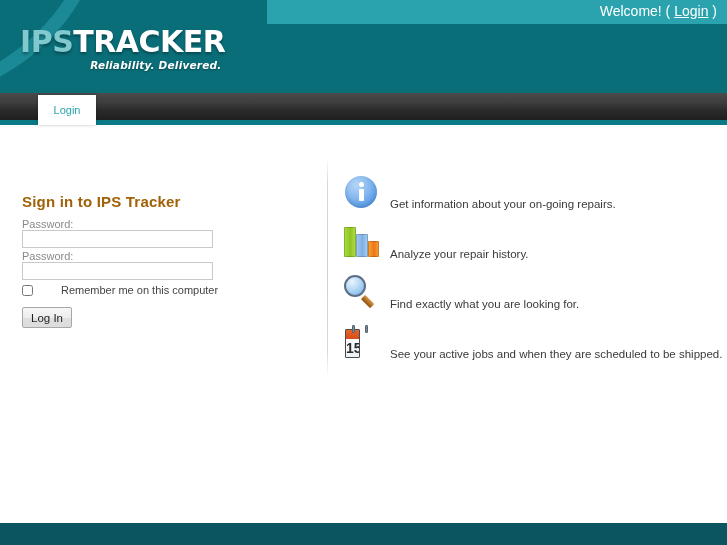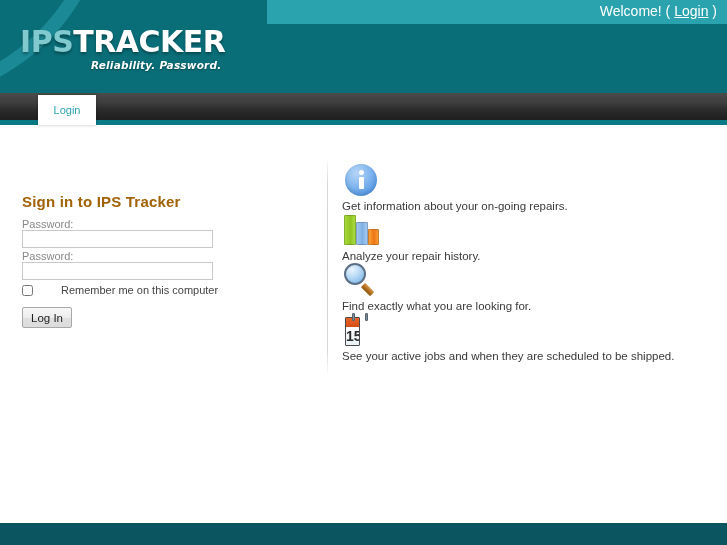--- a/index.html
+++ b/index.html
@@ -241,22 +241,21 @@
   .features {
     position: absolute;
     left: 342px;
     top: 36px;
     width: 380px;
   }
   .feature {
     position: relative;
     height: 50px;
     display: flex;
-    align-items: flex-start;
-    flex-direction: column;
+    align-items: flex-end;
   }
   .feature-icon {
     width: 38px;
     height: 38px;
     flex: 0 0 38px;
     position: relative;
     margin-right: 10px;
   }
   .feature-text {
     color: #3a3a3a;
@@ -404,21 +403,21 @@
     <span>Welcome!</span>
     <span class="paren">(</span>
     <span class="login-link">Login</span>
     <span class="paren">)</span>
   </div>
 
   <div class="logo">
     <div class="logo-text">
       <span class="logo-ips">IPS</span><span class="logo-tracker">TRACKER</span>
     </div>
-    <div class="logo-tagline">Reliability. Password.</div>
+    <div class="logo-tagline">Reliability. Delivered.</div>
   </div>
 </div>
 
 <div class="navbar"></div>
 <div class="nav-underline"></div>
 <div class="tab">Login</div>
 
 <div class="content">
 
   <div class="signin-title">Sign in to IPS Tracker</div>

